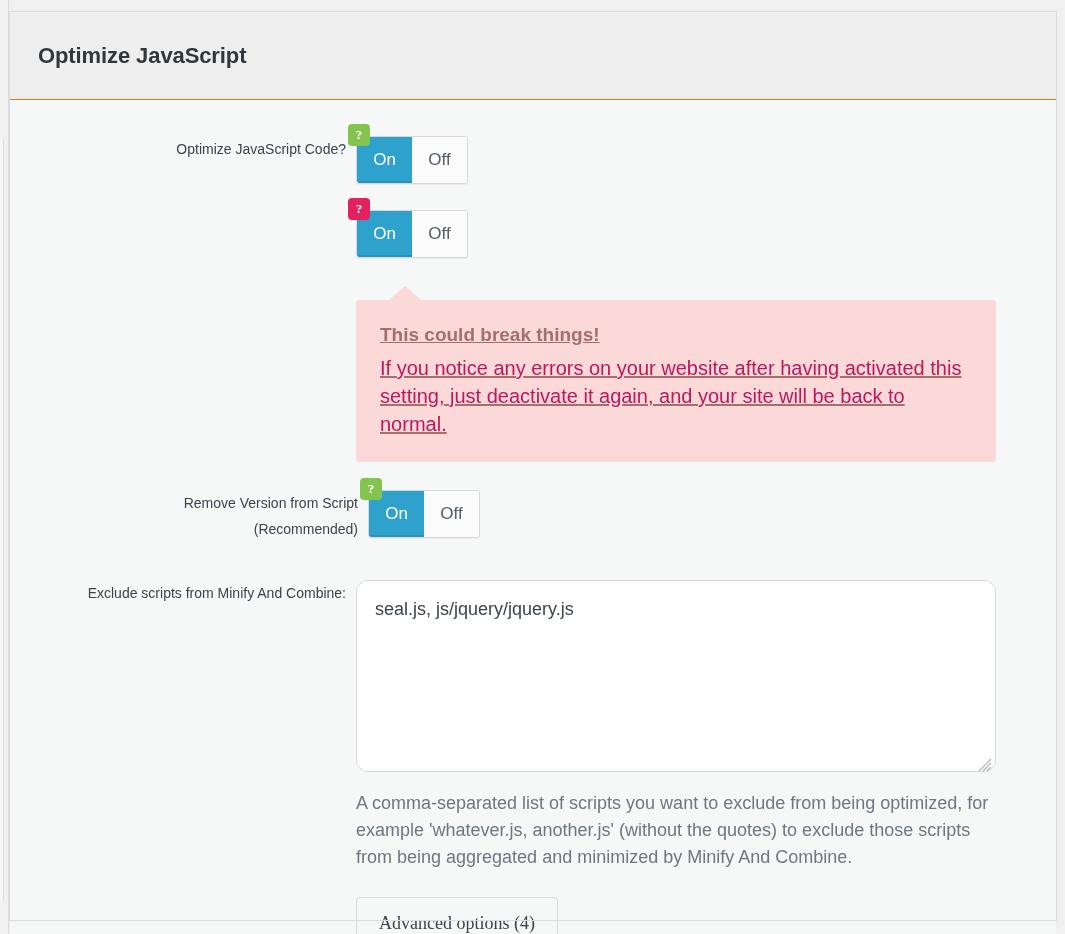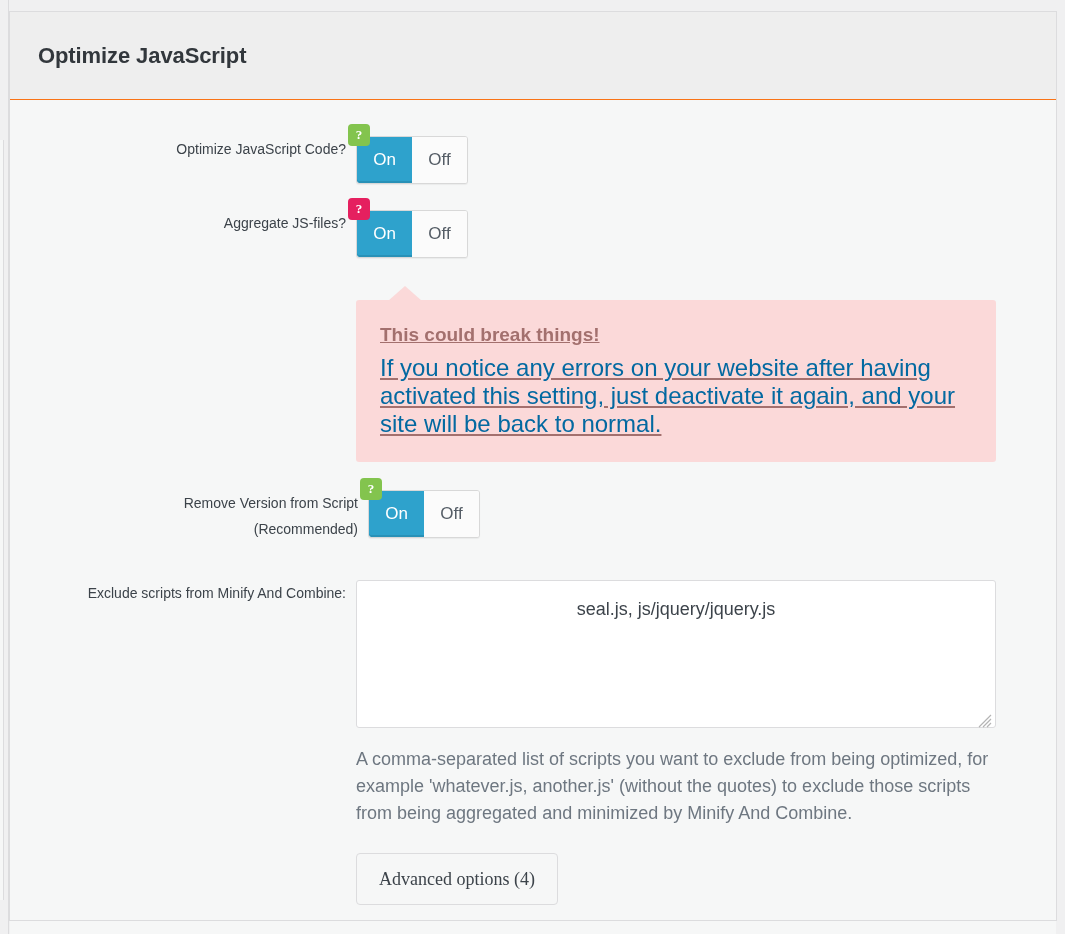--- a/index.html
+++ b/index.html
@@ -162,41 +162,40 @@
     border-bottom: 15px solid #fbd9d9;
   }
   .callout-title {
     font-size: 19px;
     font-weight: bold;
     color: #a3706e;
     margin-bottom: 6px;
     line-height: 26px;
   }
   .callout-body {
-    font-size: 24px;
+    font-size: 20px;
     line-height: 28px;
-    color: #0369a1;
+    color: #be185d;
   }
 
   
   .ta-wrap { position: relative; width: 640px; }
   textarea.exclude-box {
     width: 640px;
-    height: 148px;
+    height: 192px;
     background: #ffffff;
     border: 1px solid #dcdcde;
-    border-radius: 3px;
+    border-radius: 12px;
     padding: 16px 18px;
     font-size: 18px;
     line-height: 24px;
     color: #3c434a;
     font-family: "Liberation Sans", sans-serif;
     resize: none;
     outline: none;
-    text-align: center;
   }
   .resize-grip {
     position: absolute;
     right: 4px; bottom: 4px;
     width: 16px; height: 16px;
     pointer-events: none;
     opacity: 0.55;
   }
 
   .field-desc {
@@ -255,21 +254,20 @@
         <div class="field-cell">
           <div class="toggle">
             <div class="seg on-seg">On</div>
             <div class="seg off-seg">Off</div>
           </div>
         </div>
       </div>
 
       <div class="row" style="margin-top:26px;">
         <div class="label-cell">
-          <span class="label-text">Aggregate JS-files?</span>
           <span class="help-badge help-pink" style="right:-14px; top:-12px;">?</span>
         </div>
         <div class="field-cell">
           <div class="toggle">
             <div class="seg on-seg">On</div>
             <div class="seg off-seg">Off</div>
           </div>
 
           <div class="callout" style="margin-top:42px;text-decoration:underline;">
             <div class="callout-arrow"></div>

